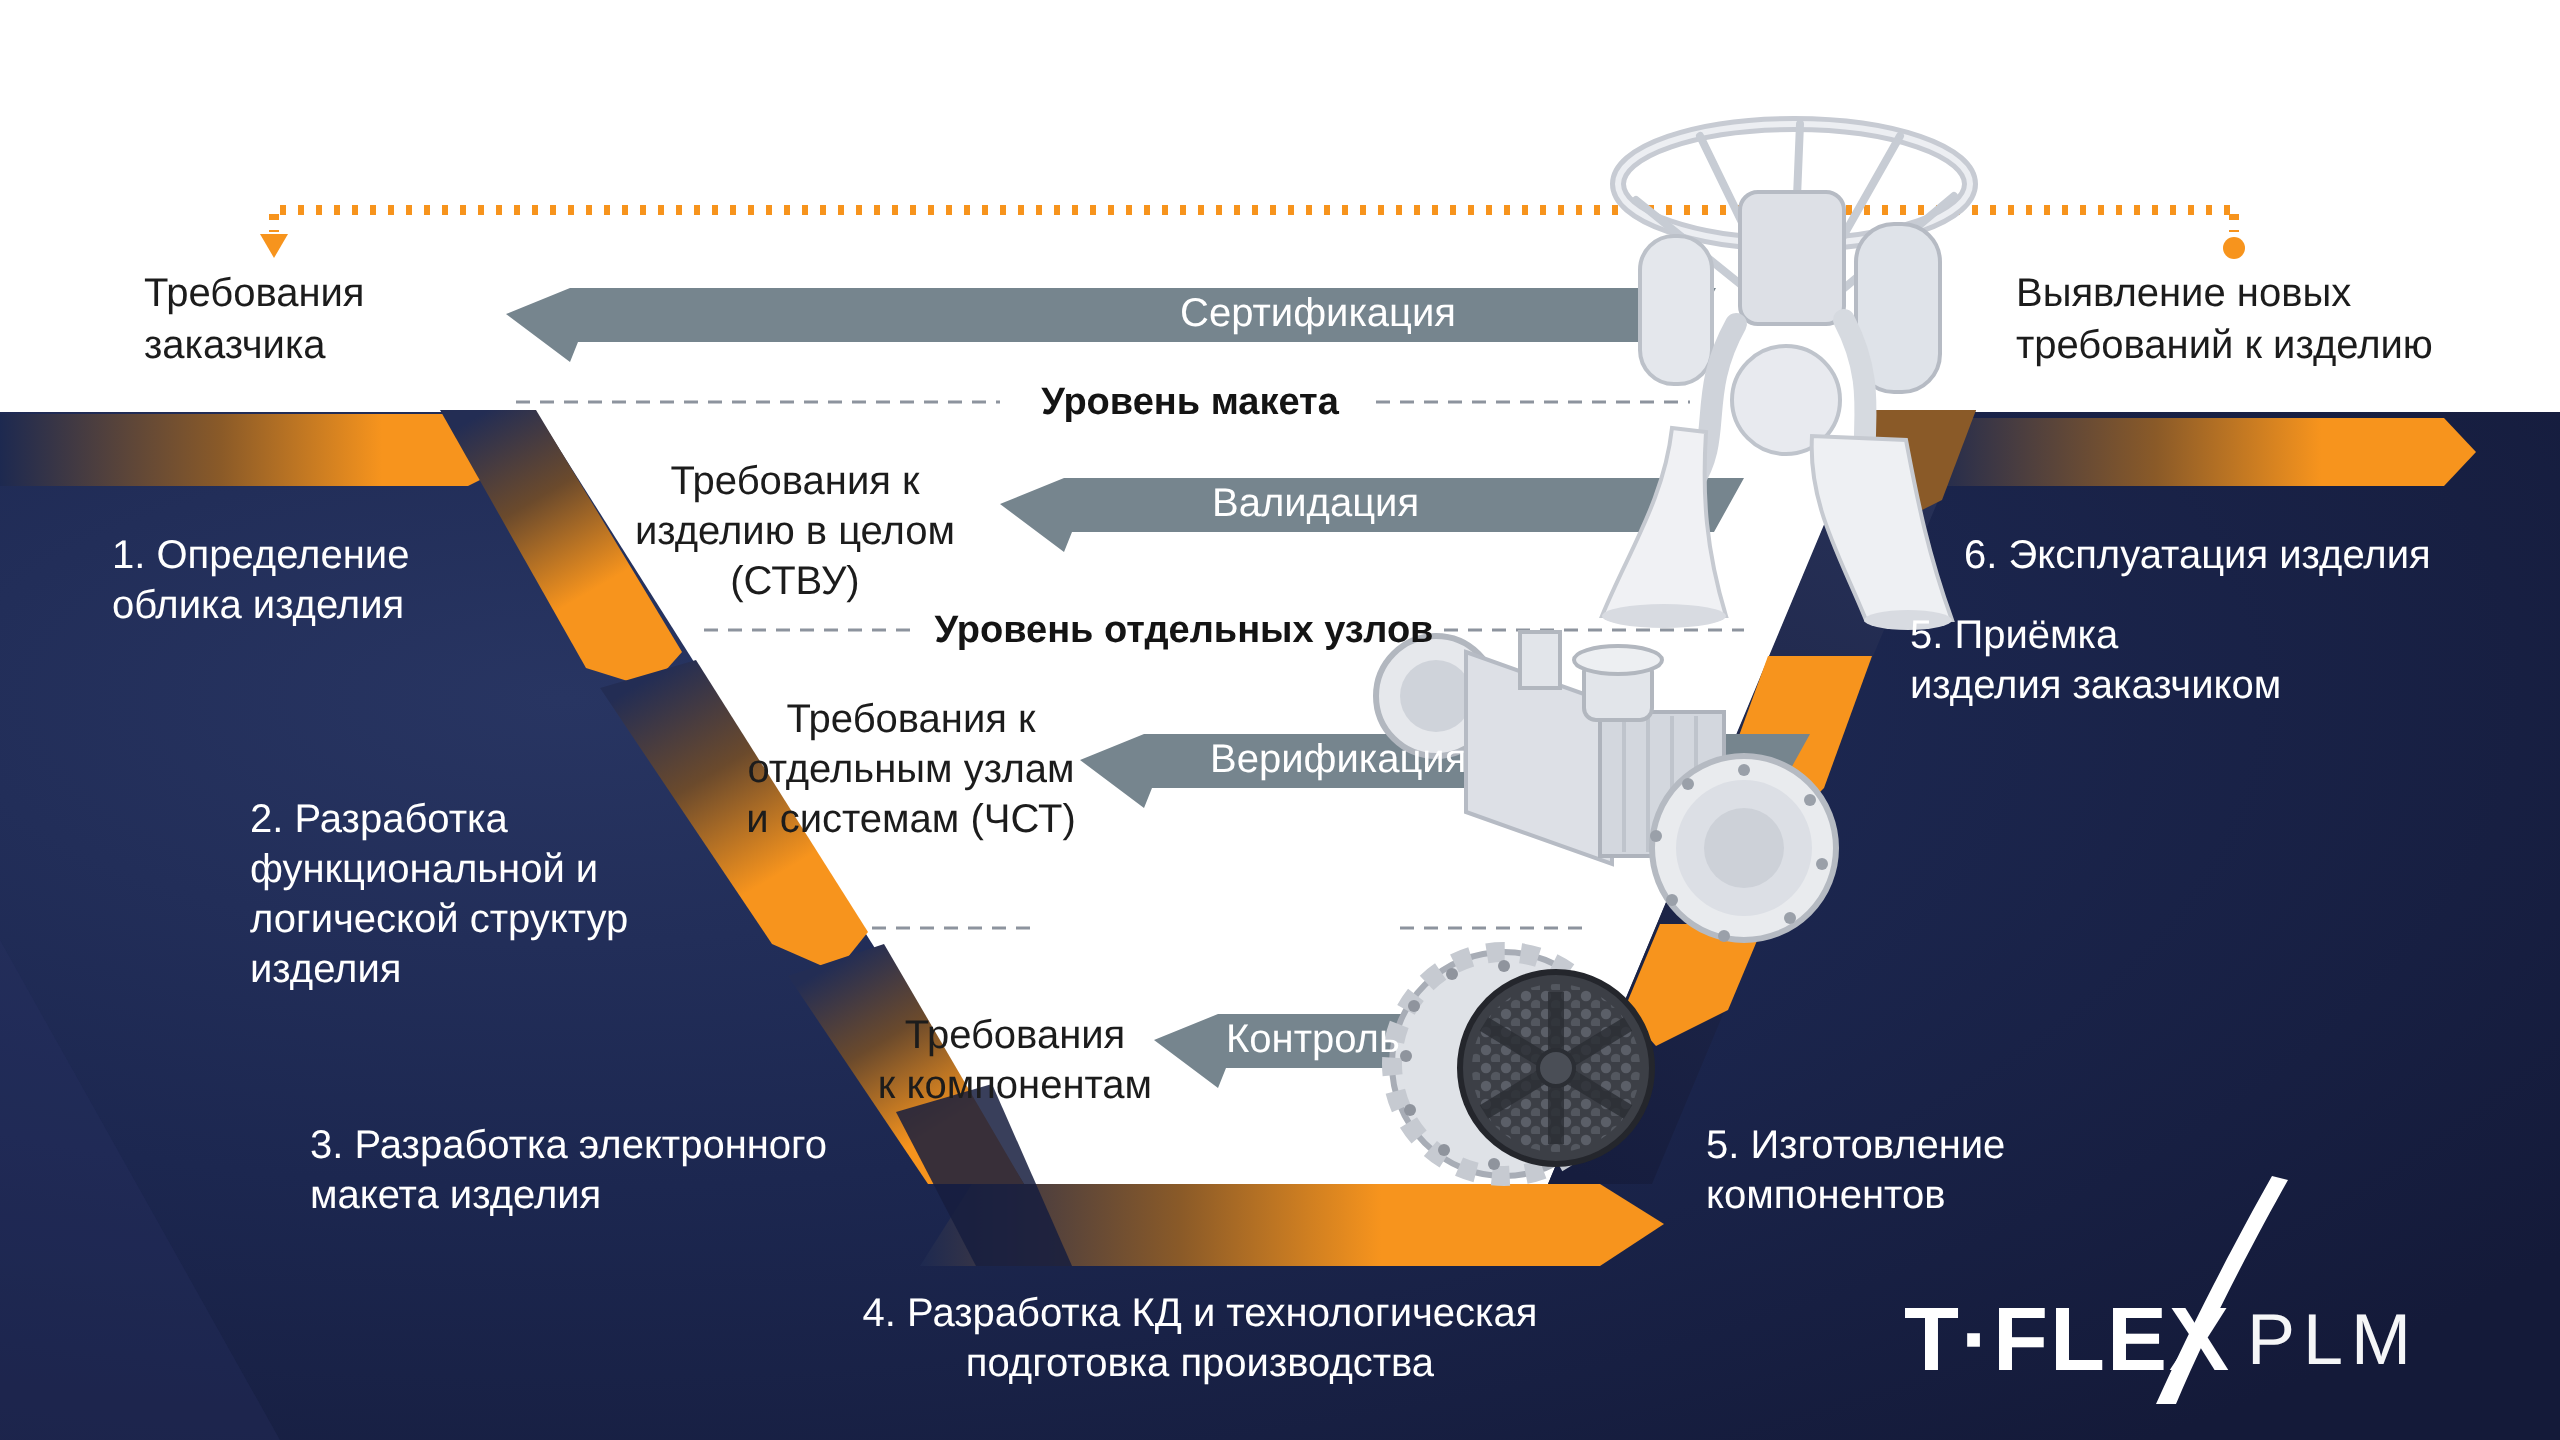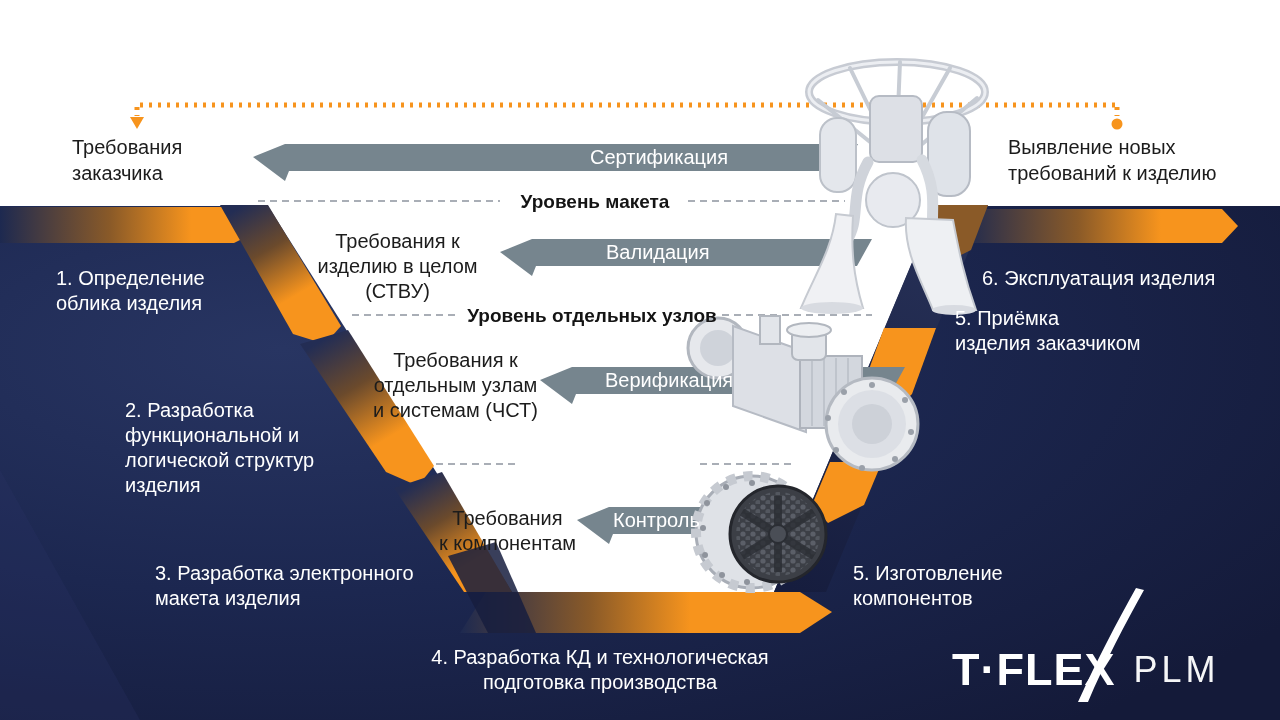--- a/index.html
+++ b/index.html
@@ -9,21 +9,21 @@
   .txt{position:absolute;white-space:pre-line;font-size:20px;line-height:25px;z-index:5;}
   .dark{color:#1c1c1c;}
   .light{color:#ffffff;}
   .lvl{font-weight:bold;color:#141414;font-size:19px;line-height:21px;}
   .ctr{text-align:center;}
   .rgt{}
   .arrowlbl{font-size:20px;color:#ffffff;z-index:5;}
   .logo{position:absolute;left:952px;top:630px;width:300px;height:80px;z-index:6;
         display:flex;align-items:center;color:#fff;}
   .logo .brand{font-weight:bold;font-size:45px;letter-spacing:1px;}
-  .logo .suffix{font-size:36px;letter-spacing:4px;margin-left:18px;opacity:.96;}
+  .logo .suffix{font-size:36px;letter-spacing:4px;margin-left:8px;opacity:.96;}
   .logo svg{position:absolute;left:118px;top:-42px;pointer-events:none;}
 </style>
 </head>
 <body>
 
 <div class="stage">
 
 <svg class="scene" width="1280" height="720" viewBox="0 0 1280 720">
   <defs>
     <radialGradient id="bgGrad" cx="22%" cy="28%" r="95%">

